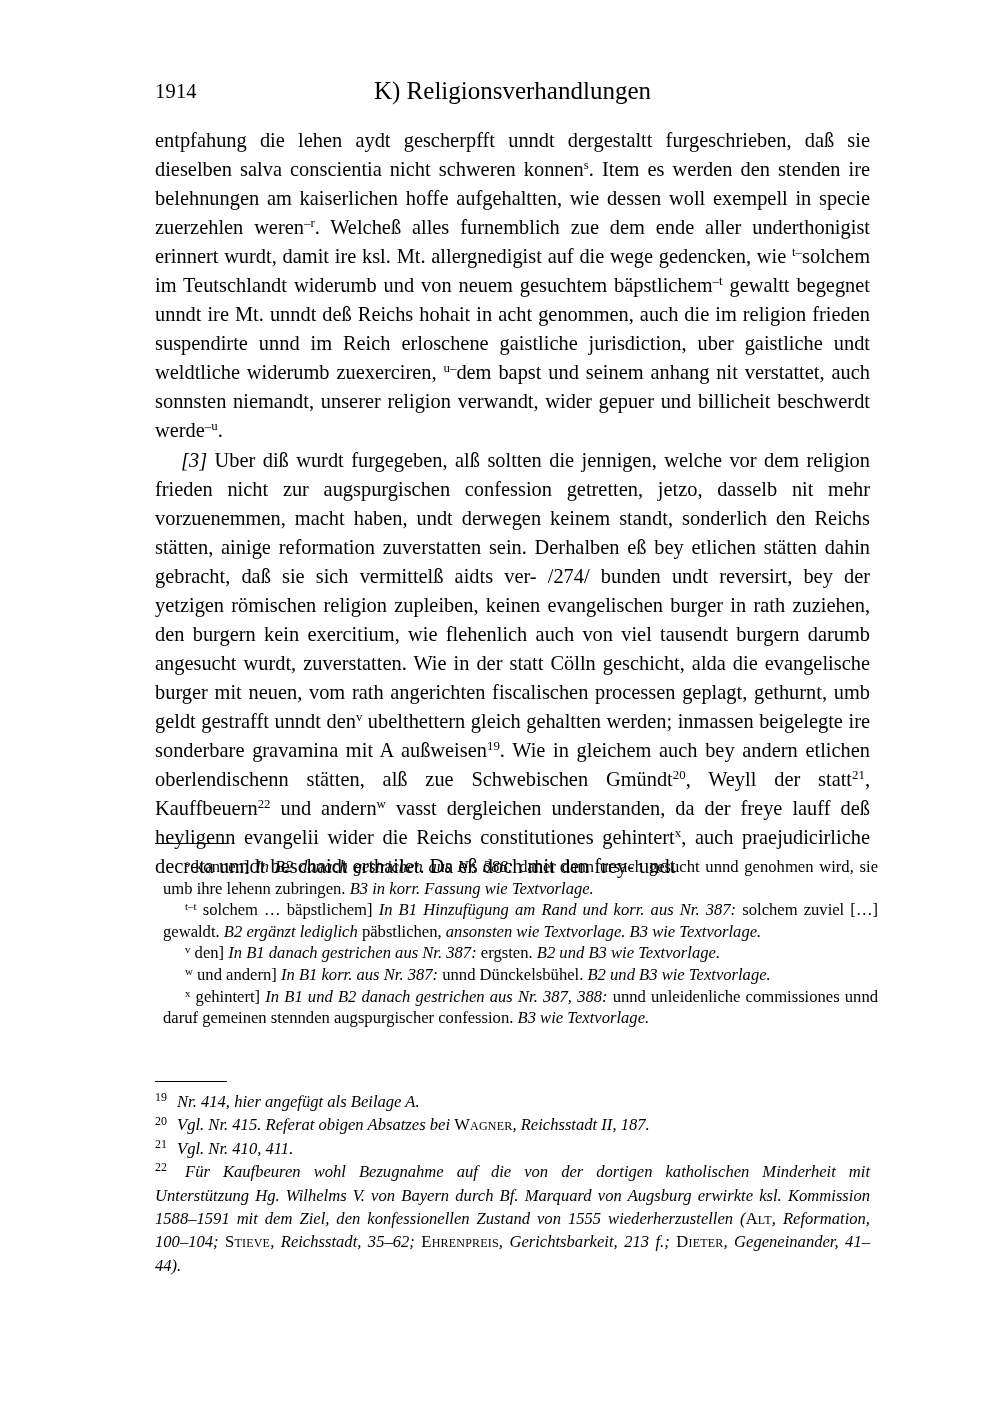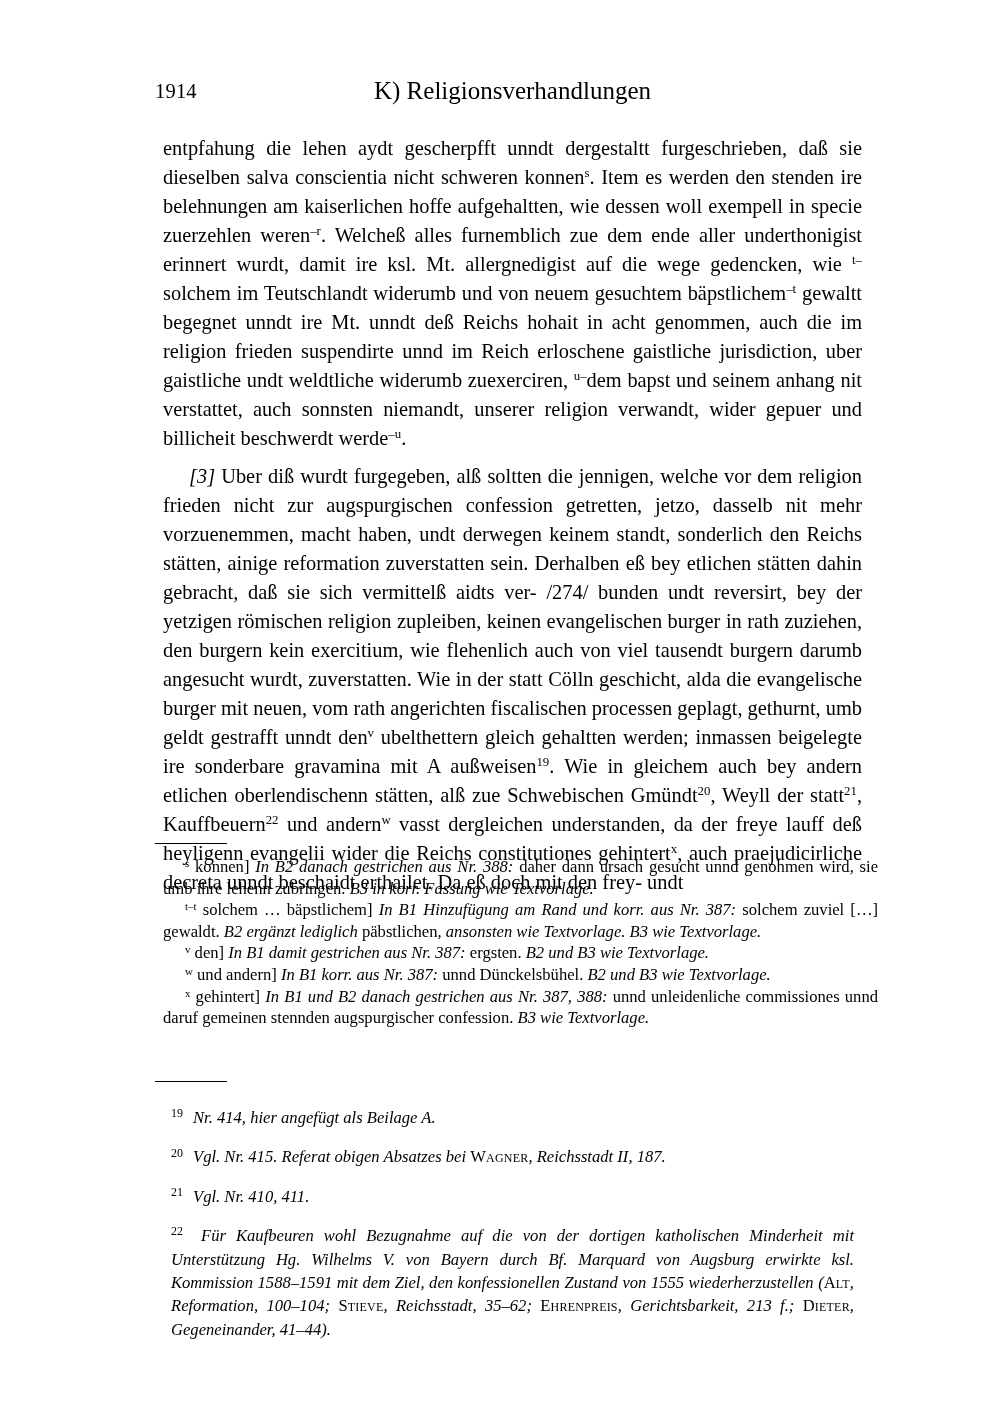--- a/index.html
+++ b/index.html
@@ -53,21 +53,21 @@
     left: 155px;
     top: 126px;
     width: 715px;
     font-size: 20.4px;
     line-height: 29.05px;
     text-align: justify;
     text-justify: inter-word;
     hyphens: none;
   }
   .body-text p {
-    margin: 8px;
+    margin: 0;
     padding: 0;
   }
   .body-text p.indented {
     text-indent: 26px;
   }
   .para-num {
     font-style: italic;
   }
   sup.note {
     font-size: 0.63em;
@@ -121,21 +121,21 @@
     position: absolute;
     left: 155px;
     top: 1090px;
     width: 715px;
     font-size: 16.6px;
     line-height: 23.4px;
   }
   .fn {
     position: relative;
     padding-left: 0;
-    margin: 16px;
+    margin: 0;
     text-align: justify;
   }
   .fn .fn-num {
     display: inline-block;
     width: 22px;
     font-size: 0.72em;
     vertical-align: 0.48em;
     line-height: 0;
     text-align: left;
     font-style: normal;
@@ -182,21 +182,21 @@
 
   <div class="rule rule-apparatus"></div>
 
   <div class="apparatus">
 
     <p class="entry"><span class="marker">s</span><span> konnen</span><span>] </span><i>In B2 danach gestrichen aus Nr. 388:</i><span> daher dann ursach gesucht unnd genohmen wird, sie umb ihre lehenn zubringen. </span><i>B3 in korr. Fassung wie Textvorlage.</i></p>
 
     <p class="entry"><span class="marker">t–t</span><span> solchem … bäpstlichem</span><span>] </span><i>In B1 Hinzufügung am Rand und korr. aus Nr. 387:</i><span> solchem zuviel […] gewaldt. </span><i>B2 ergänzt lediglich </i><span>päbstlichen, </span><i>ansonsten wie Textvorlage. B3 wie Textvorlage.</i></p>
 
 
-    <p class="entry"><span class="marker">v</span><span> den</span><span>] </span><i>In B1 damit gestrichen aus Nr. 387:</i><span> ergsten. </span><i>B2 und B3 wie Textvorlage.</i></p>
+    <p class="entry"><span class="marker">v</span><span> den</span><span>] </span><i>In B1 danach gestrichen aus Nr. 387:</i><span> ergsten. </span><i>B2 und B3 wie Textvorlage.</i></p>
 
     <p class="entry"><span class="marker">w</span><span> und andern</span><span>] </span><i>In B1 korr. aus Nr. 387:</i><span> unnd Dünckelsbühel. </span><i>B2 und B3 wie Textvorlage.</i></p>
 
     <p class="entry"><span class="marker">x</span><span> gehintert</span><span>] </span><i>In B1 und B2 danach gestrichen aus Nr. 387, 388:</i><span> unnd unleidenliche commissiones unnd daruf gemeinen stennden augspurgischer confession. </span><i>B3 wie Textvorlage.</i></p>
 
   </div>
 
   <div class="rule rule-footnotes"></div>
 
   <div class="footnotes">

